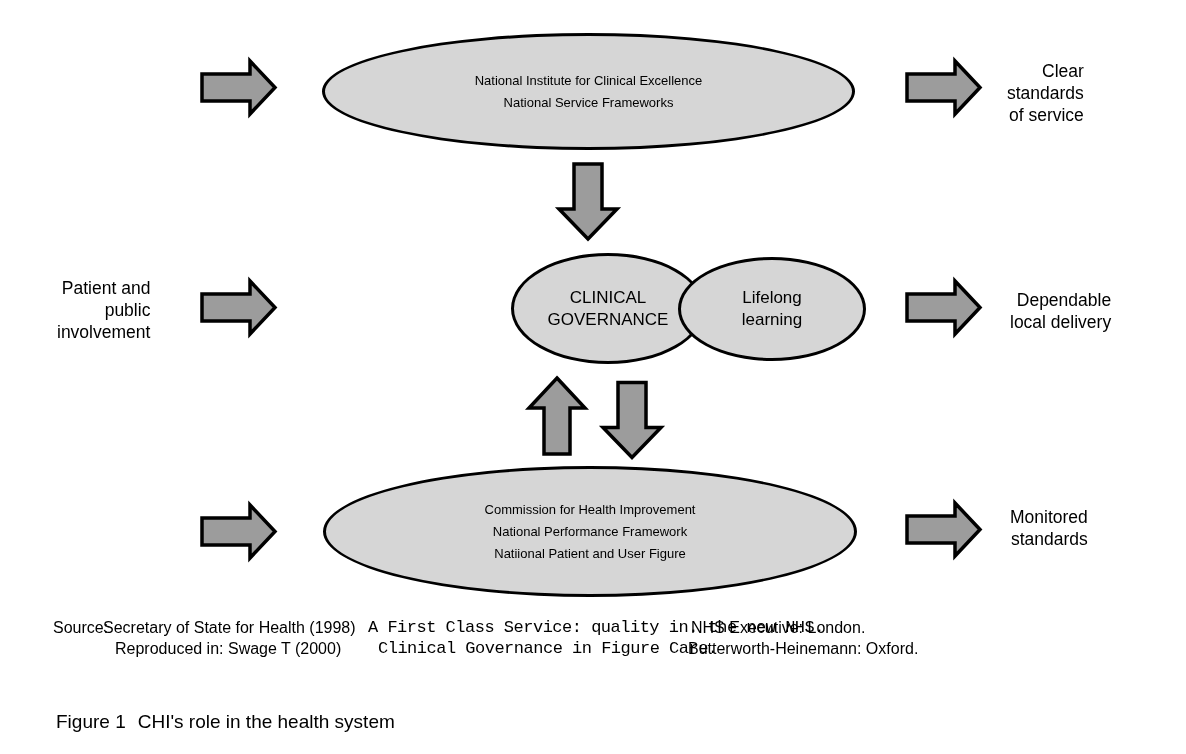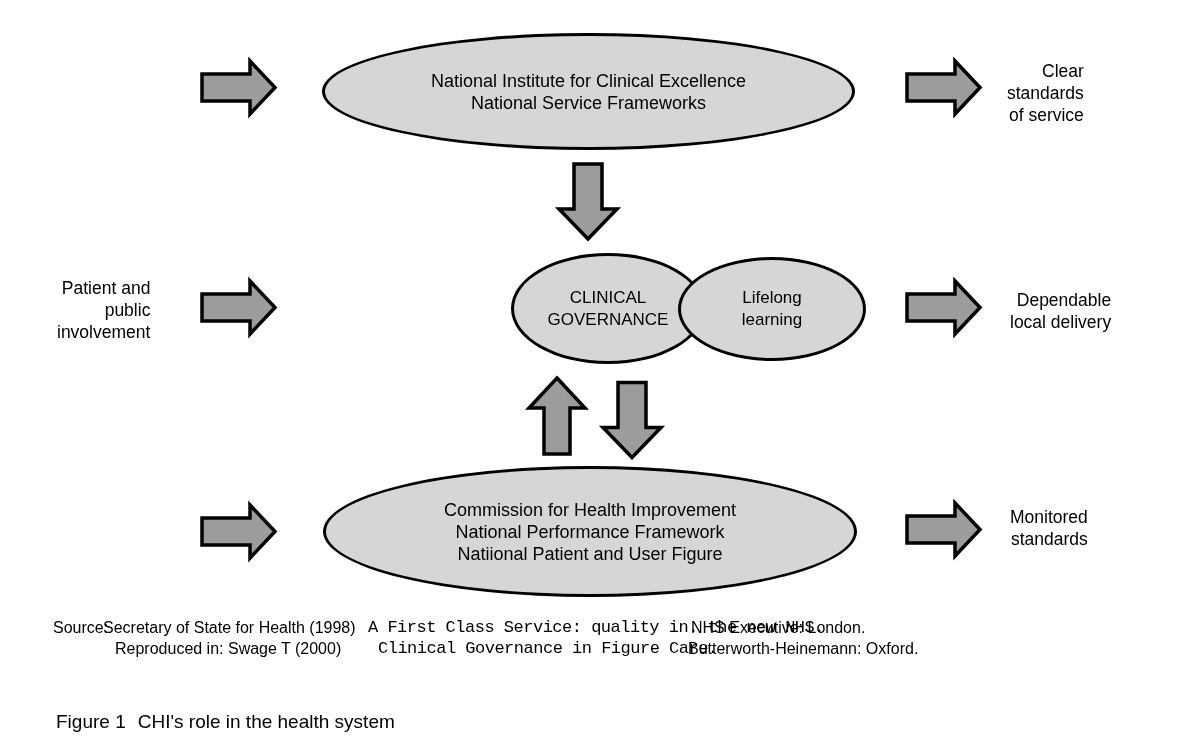--- a/index.html
+++ b/index.html
@@ -14,21 +14,21 @@
   .ellipse{
     position:absolute;
     box-sizing:border-box;
     background:var(--ellipse-fill);
     border:3px solid var(--outline);
     border-radius:50%;
     display:flex;flex-direction:column;
     align-items:center;justify-content:center;
     text-align:center;
   }
-  .ellipse span{display:block;line-height:22px;font-size:18px;}
+  .ellipse span{display:block;line-height:22px;font-size:13px;}
   .ellipse.mid span{font-size:17px;}
   .block-arrow{position:absolute;overflow:visible;}
   .block-arrow polygon{
     fill:var(--arrow-fill);
     stroke:var(--outline);
     stroke-width:3.5;
   }
   .side-label{position:absolute;font-size:17.5px;line-height:22px;text-align:right;}
   .side-label span{display:block;}
   .source{position:absolute;left:0;top:618px;width:1066px;height:46px;font-size:16px;}

